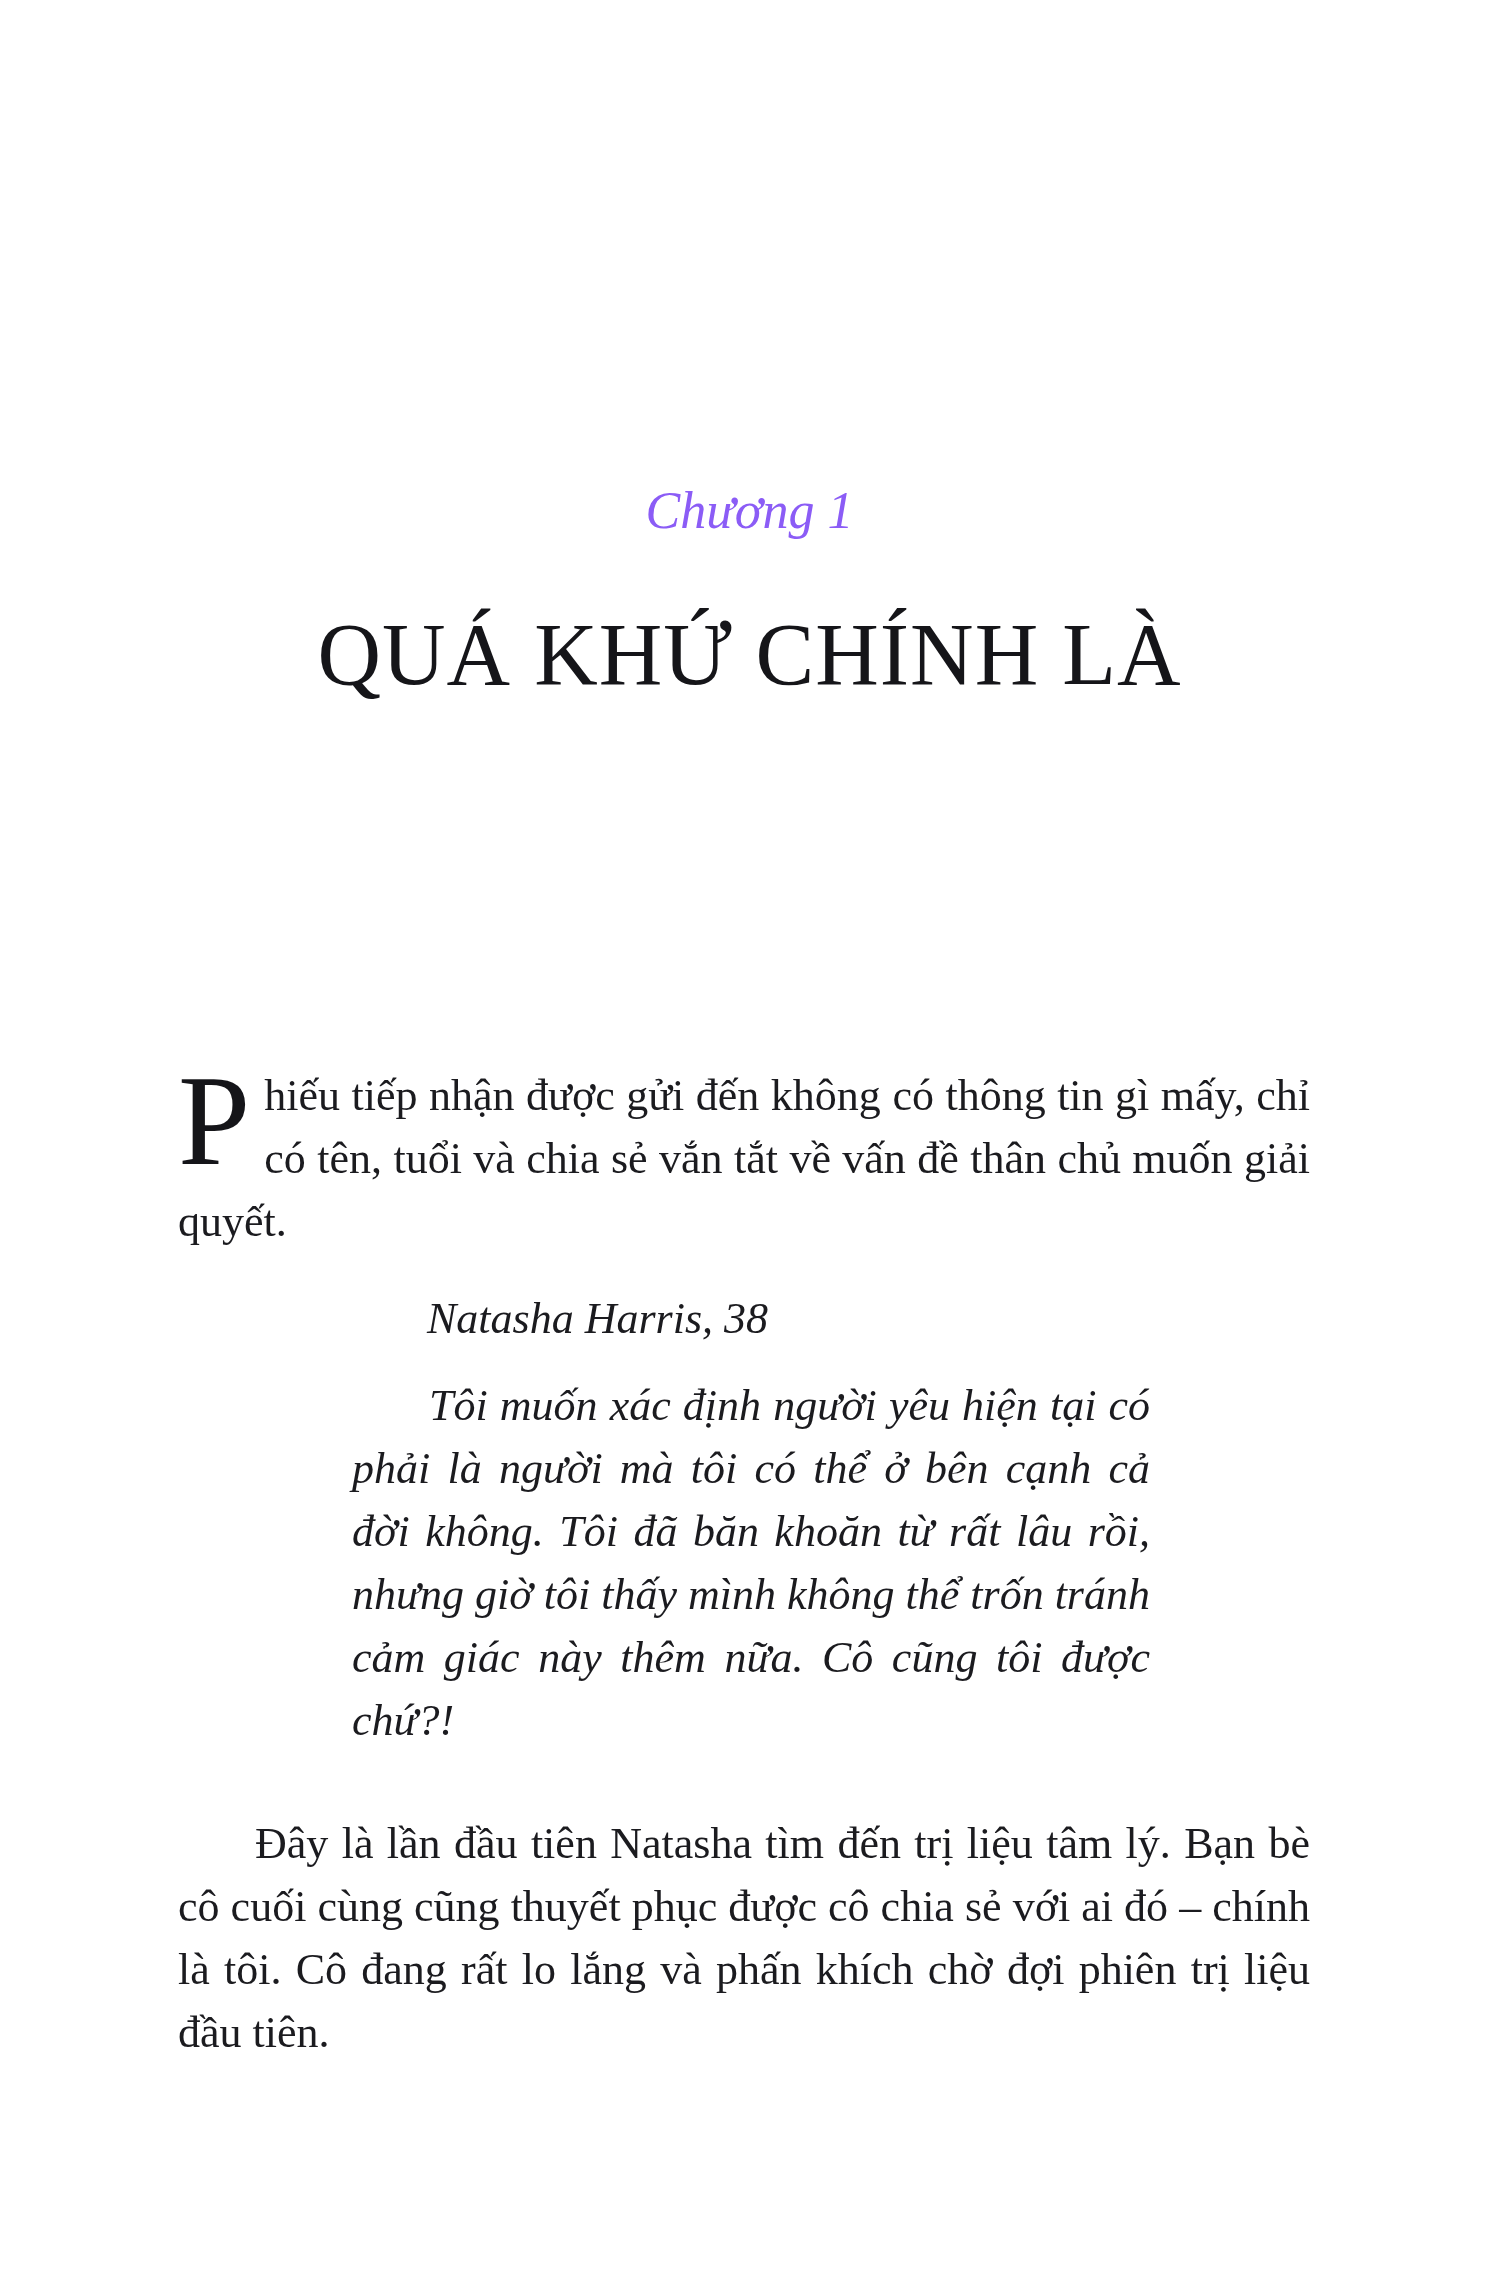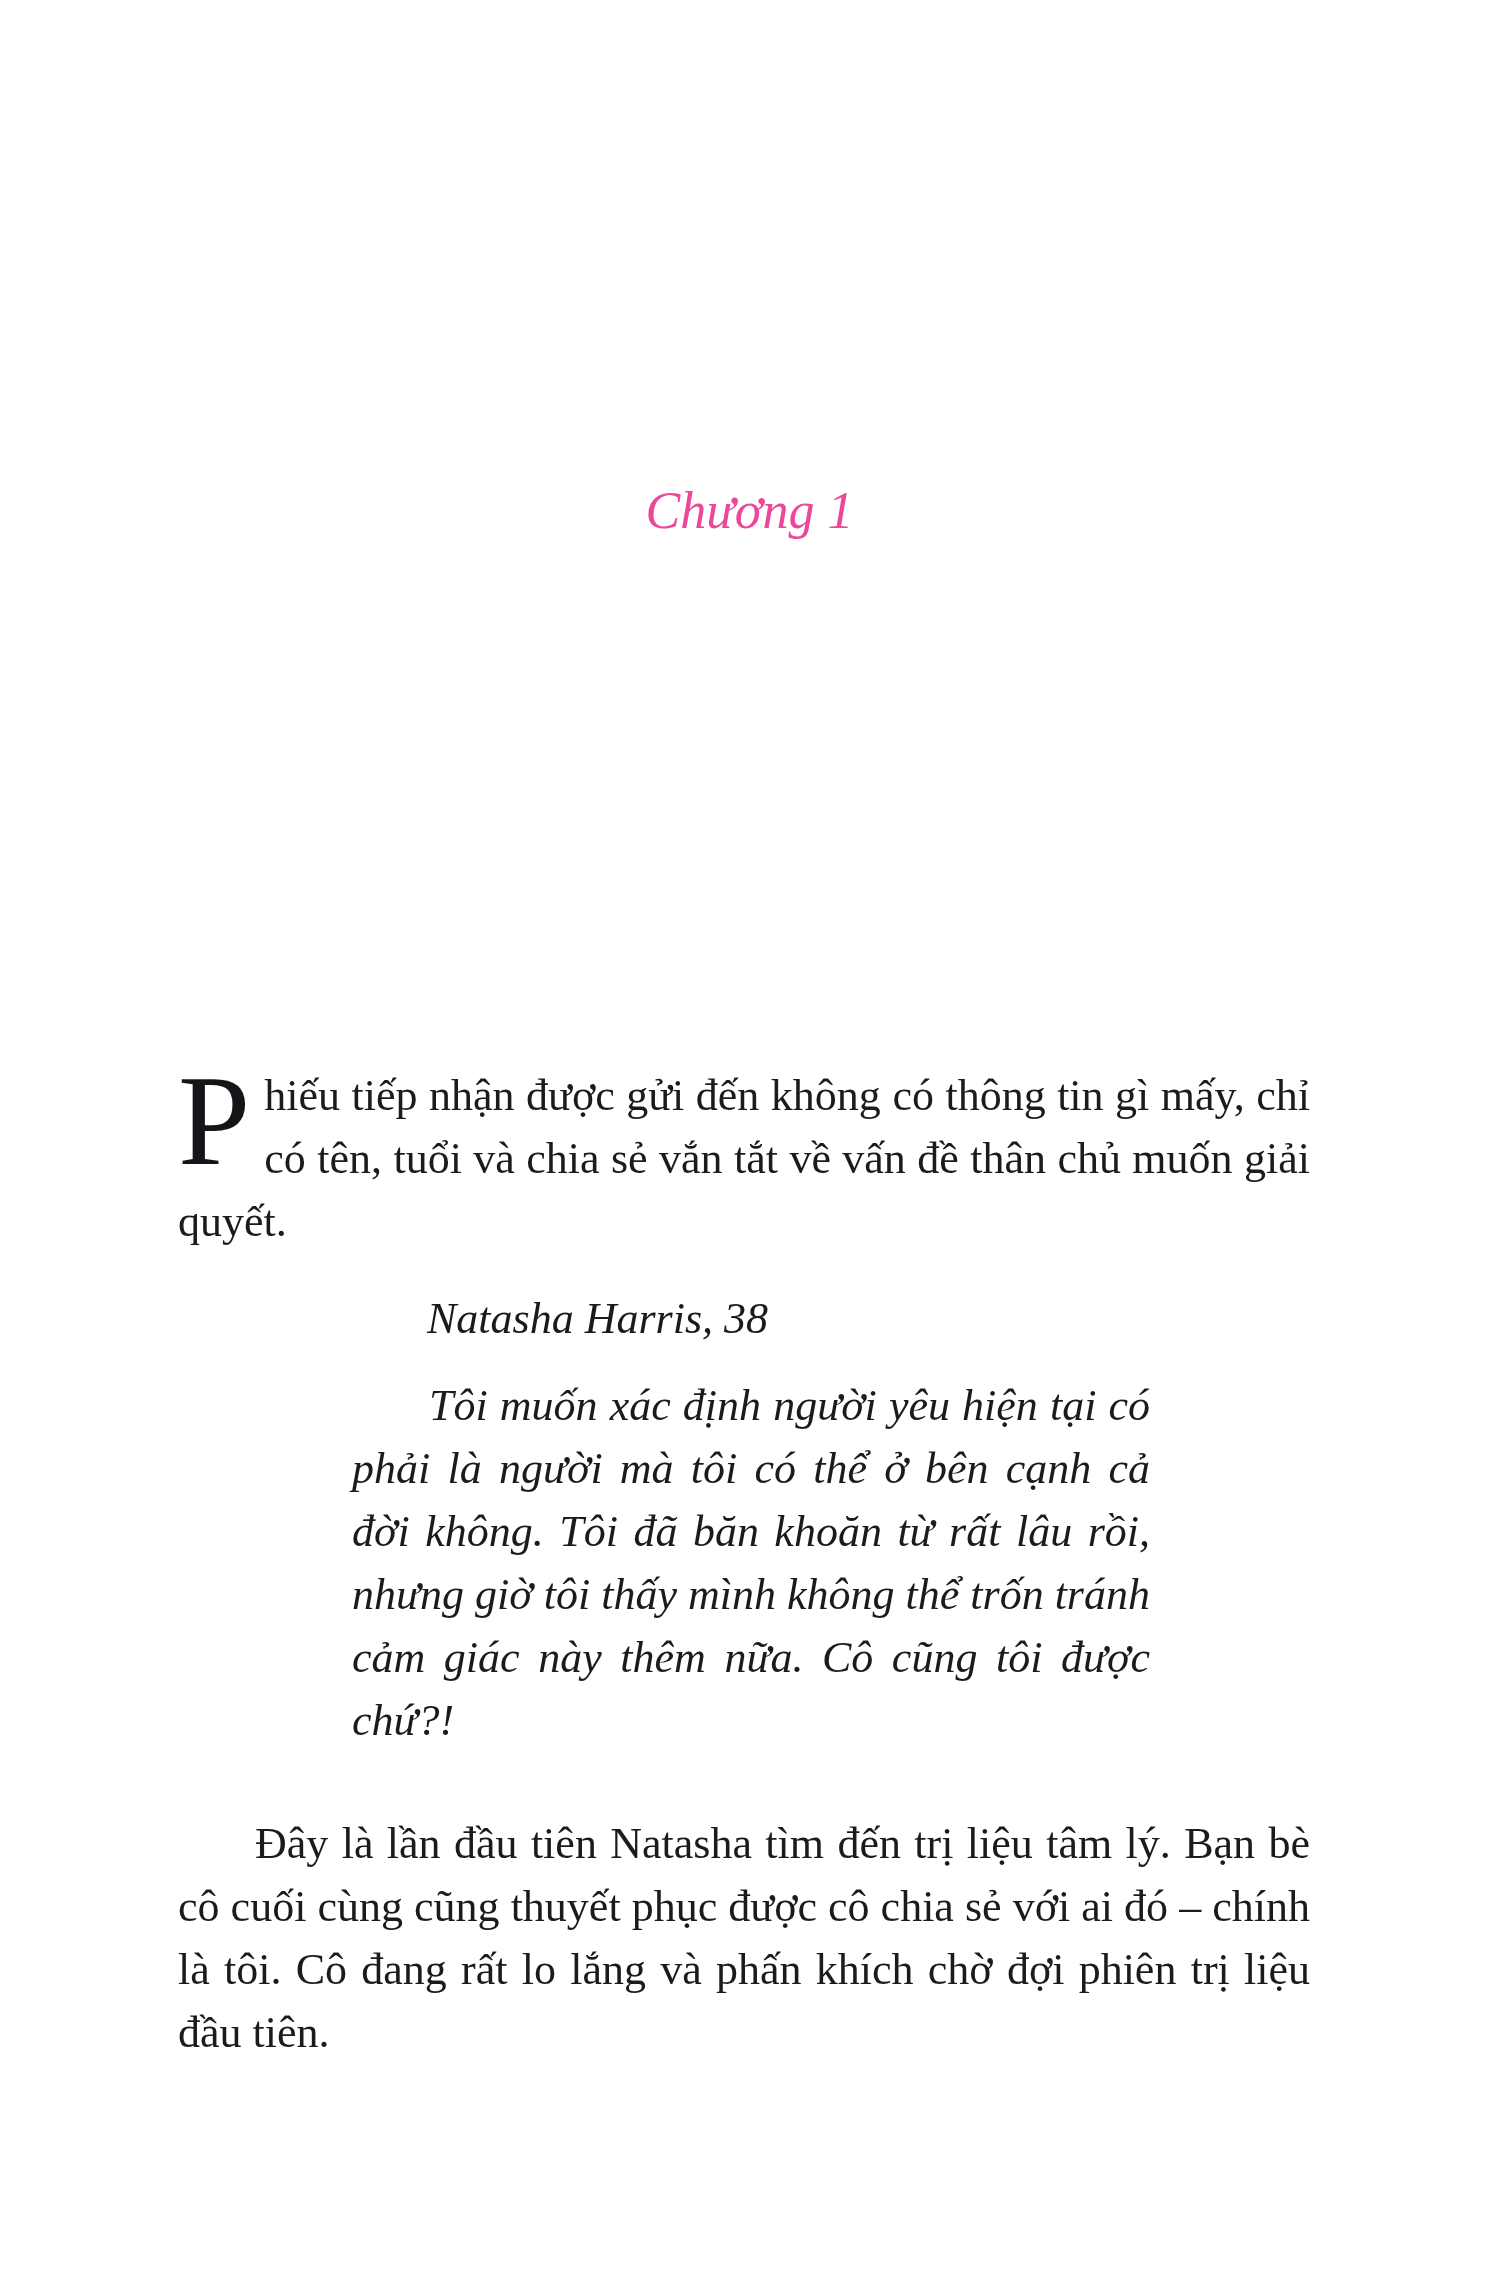--- a/index.html
+++ b/index.html
@@ -18,21 +18,21 @@
   }
   .chapter-label {
     position: absolute;
     top: 482px;
     left: 0;
     right: 0;
     text-align: center;
     font-style: italic;
     font-size: 52px;
     line-height: 58px;
-    color: #ec4899;
+    color: #8b5cf6;
   }
   .chapter-title {
     position: absolute;
     top: 606px;
     left: 0;
     right: 0;
     text-align: center;
     font-size: 88px;
     line-height: 97px;
     font-weight: normal;
@@ -77,21 +77,21 @@
   }
 </style>
 </head>
 <body>
 
 <div class="page">
 
   <div class="chapter-label">Chương 1</div>
 
   <div class="chapter-title">
-    <br>
+    <span>QUÁ KHỨ CHÍNH LÀ</span><br>
   </div>
 
   <div class="body-text">
 
     <p class="opening-paragraph"><span class="dropcap">P</span><span>hiếu tiếp nhận được gửi đến không có thông tin gì mấy, chỉ có tên, tuổi và chia sẻ vắn tắt về vấn đề thân chủ muốn giải quyết.</span></p>
 
     <div class="attribution">Natasha Harris, 38</div>
 
     <div class="client-quote">Tôi muốn xác định người yêu hiện tại có phải là người mà tôi có thể ở bên cạnh cả đời không. Tôi đã băn khoăn từ rất lâu rồi, nhưng giờ tôi thấy mình không thể trốn tránh cảm giác này thêm nữa. Cô cũng tôi được chứ?!</div>
 

